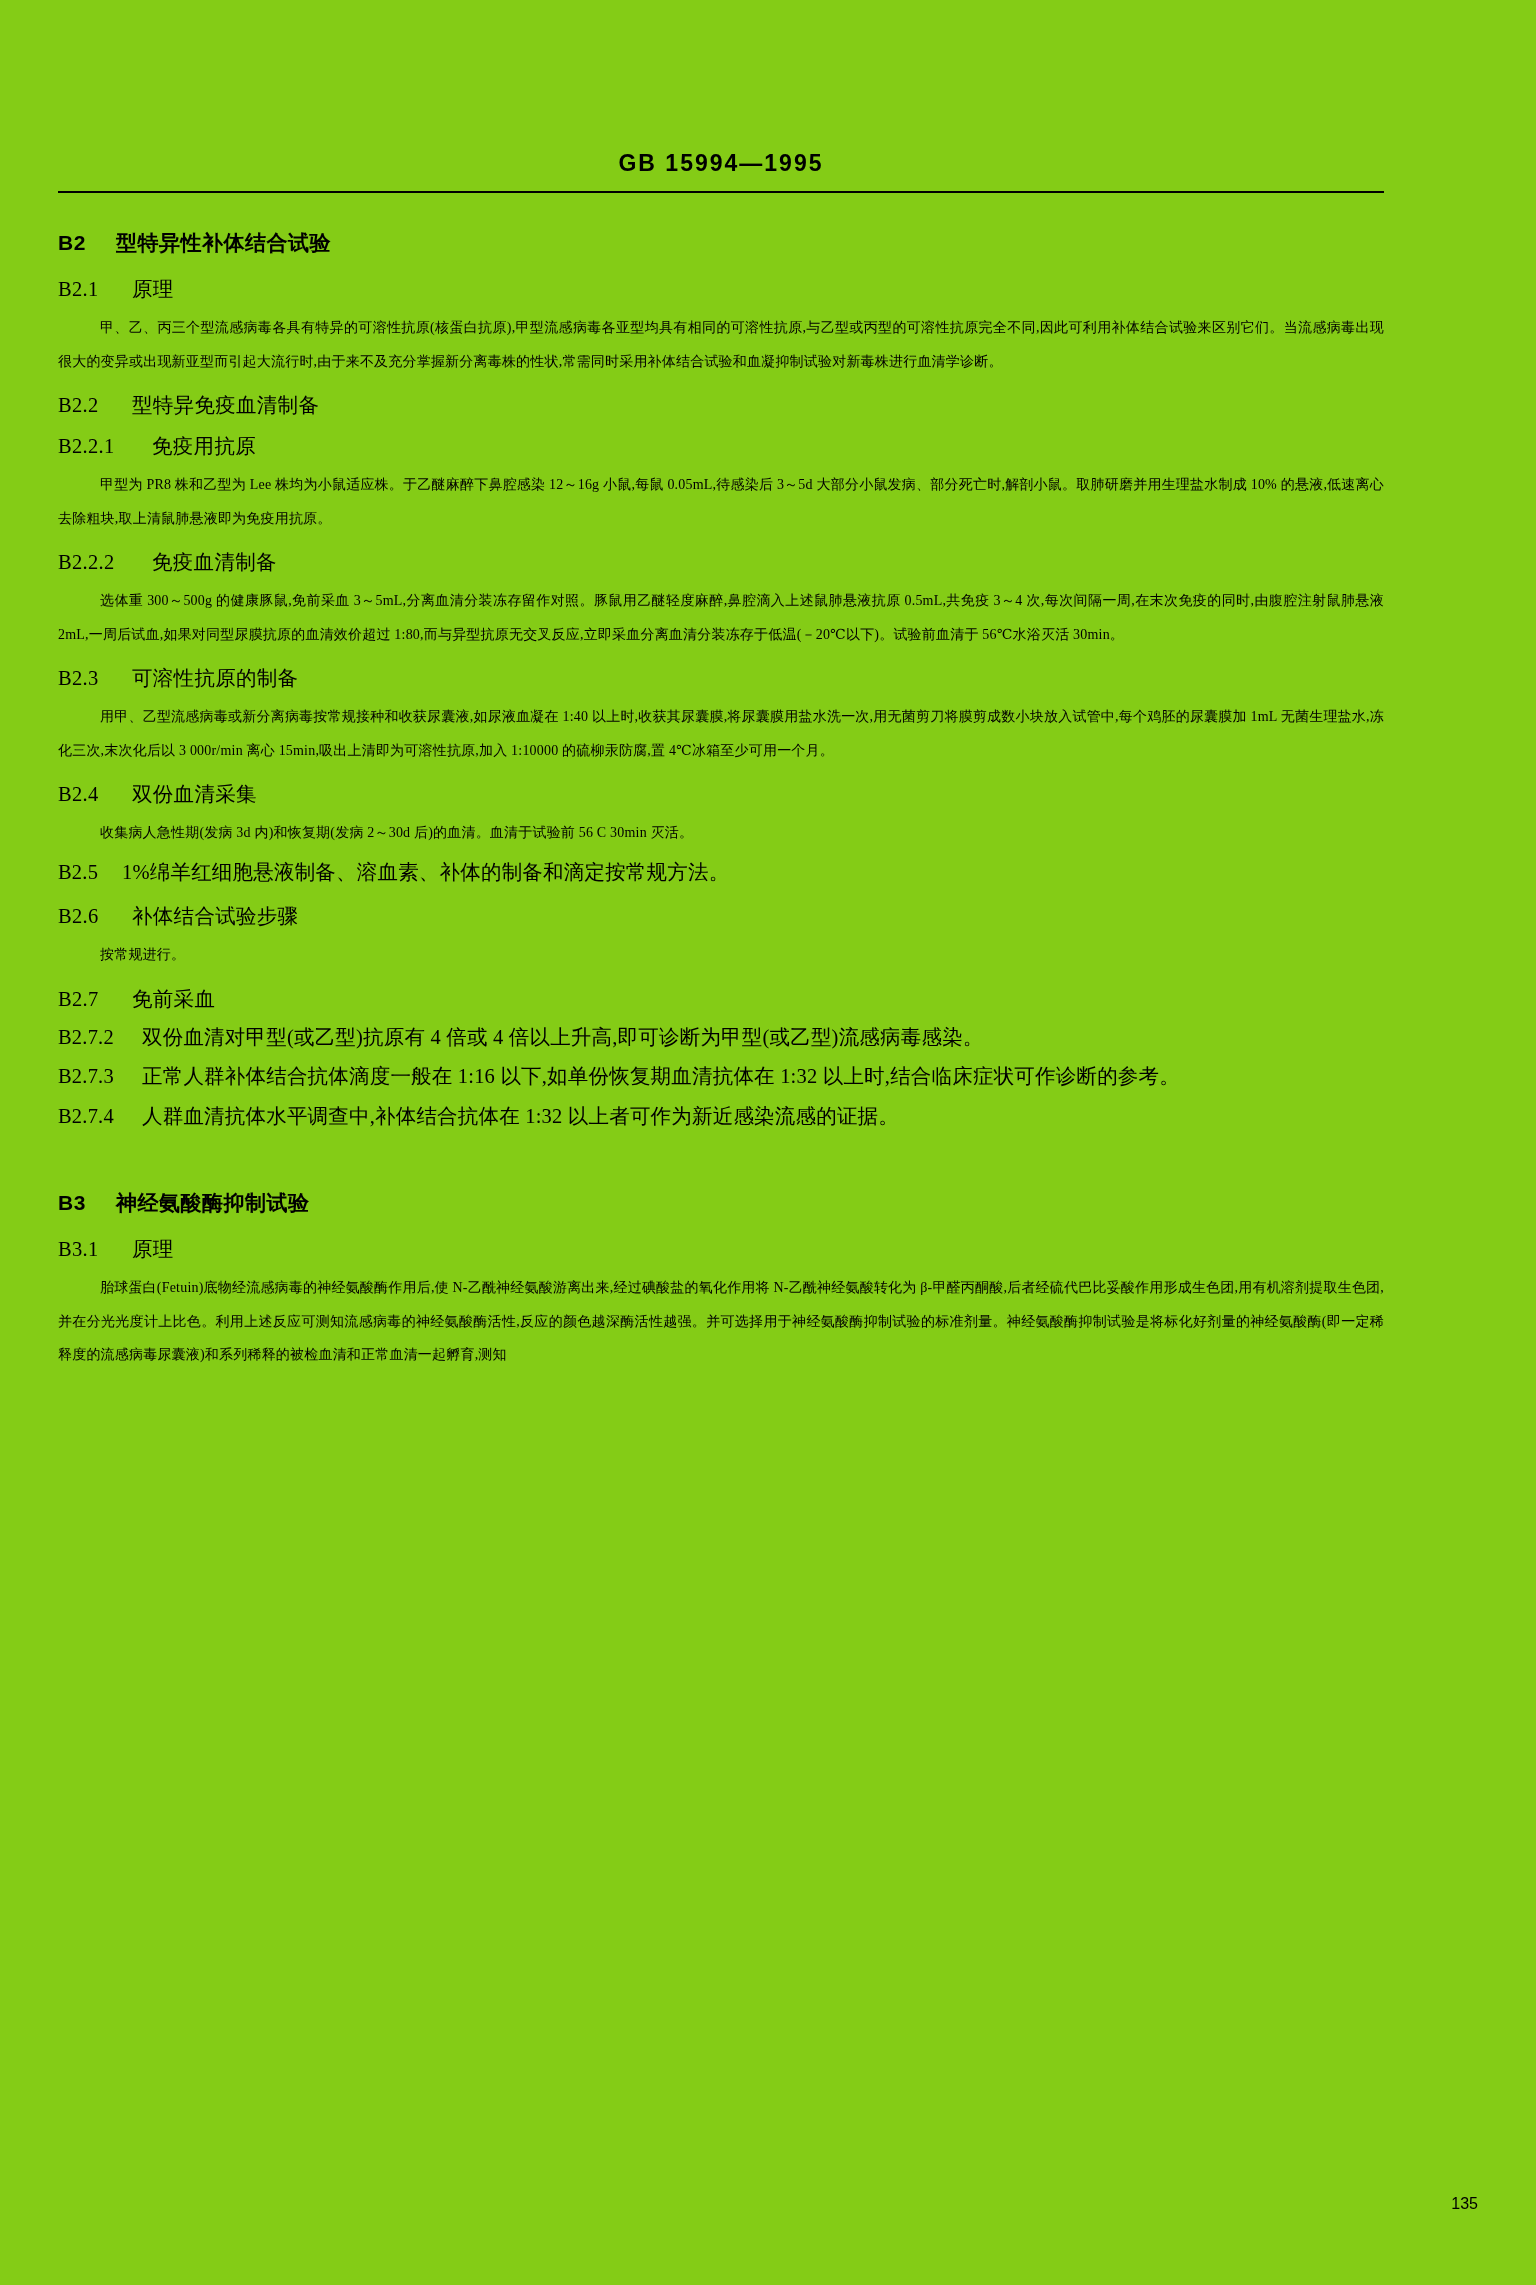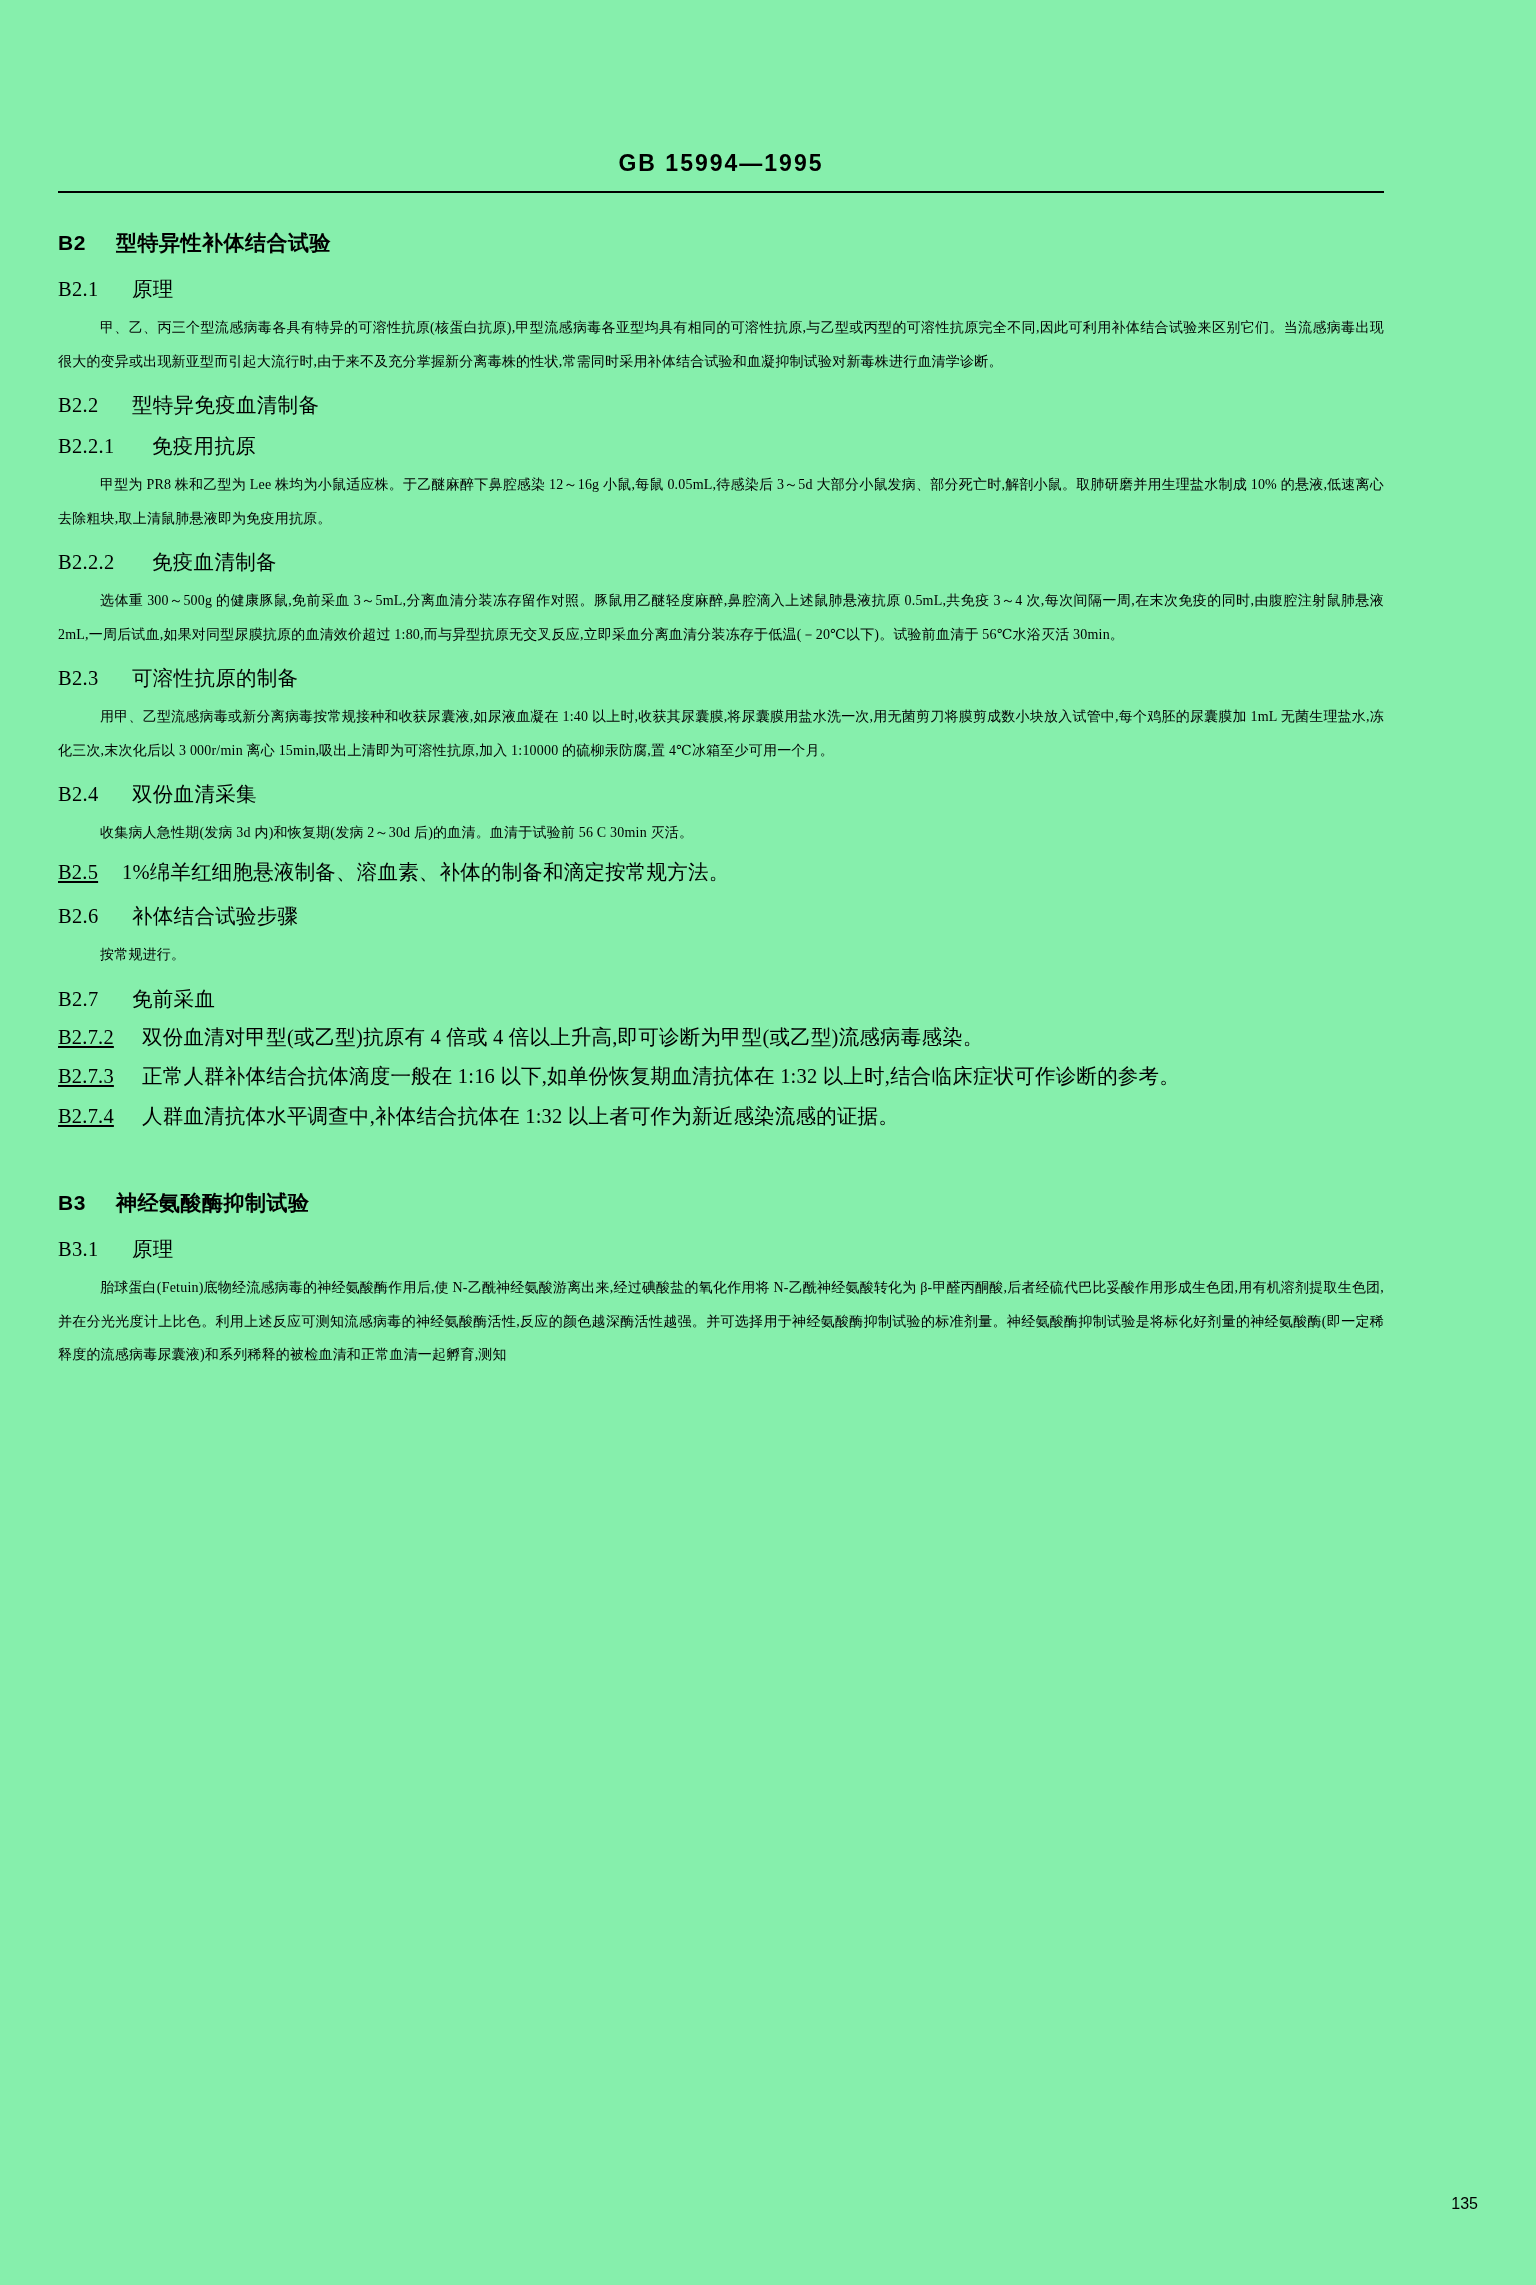--- a/index.html
+++ b/index.html
@@ -9,21 +9,21 @@
   }
   body {
     font-family: "Liberation Serif", "DejaVu Serif", serif;
     color: #000000;
   }
   .page {
     position: relative;
     width: 1536px;
     height: 2285px;
     margin: 0 auto;
-    background: #86efac;
+    background: #84cc16;
     box-sizing: border-box;
   }
   .sheet {
     position: absolute;
     left: 58px;
     top: 150px;
     width: 1326px;
   }
   .header {
     text-align: center;
@@ -84,21 +84,20 @@
     font-size: 20.5px;
     line-height: 33.5px;
     margin: 6px 0 4px 0;
     text-align: justify;
     text-justify: inter-ideograph;
     letter-spacing: 0.2px;
   }
   .numpara .num {
     display: inline-block;
     min-width: 78px;
-    text-decoration: underline;
   }
   .numpara .num.short {
     min-width: 58px;
   }
   .numpara .txt {
     margin-left: 6px;
   }
   .gap-lg { height: 26px; }
   .pagenum {
     position: absolute;

